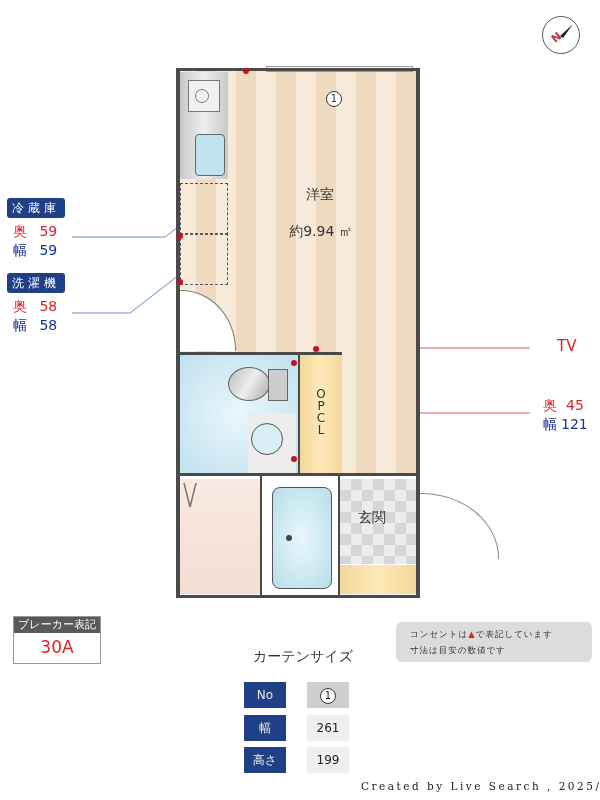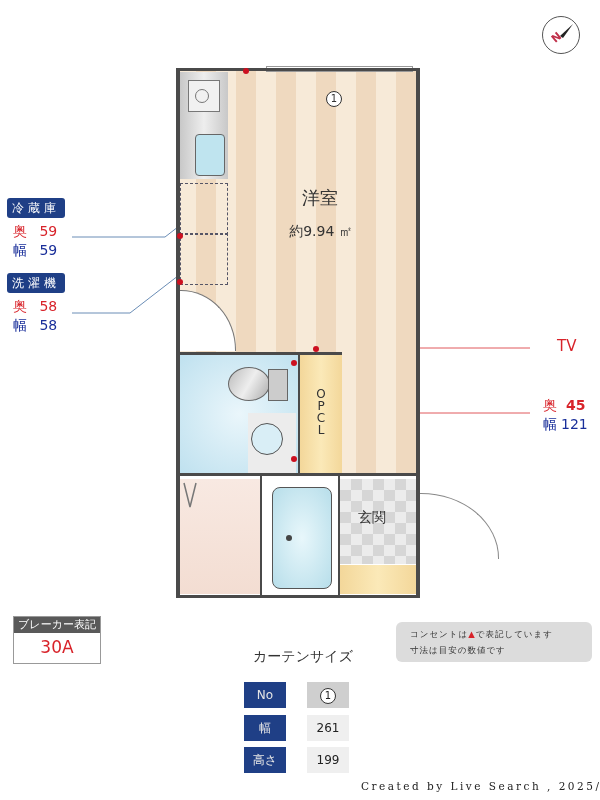--- a/index.html
+++ b/index.html
@@ -76,21 +76,21 @@
 
 <svg class="abs" style="left:0;top:0;" width="600" height="800">
   <polyline points="72,237 165,237 205,206" fill="none" stroke="#6a8db6" stroke-width="1"></polyline>
   <polyline points="72,313 130,313 205,255" fill="none" stroke="#6a8db6" stroke-width="1"></polyline>
   <line x1="316" y1="348" x2="530" y2="348" stroke="#e0585d" stroke-width="1"></line>
   <line x1="332" y1="413" x2="530" y2="413" stroke="#e0585d" stroke-width="1"></line>
 </svg>
 
 <div class="abs red" style="left:557px;top:337px;font-size:15px;">TV</div>
 <div class="abs" style="left:543px;top:396px;font-size:14px;line-height:19px;">
-  <div><span class="red">奥</span><span class="red" style="margin-left:9px;font-weight:bold;">45</span></div>
+  <div><span class="red">奥</span><span class="red" style="margin-left:9px;">45</span></div>
   <div><span class="blue">幅</span><span class="blue" style="margin-left:4px;">121</span></div>
 </div>
 
 <div class="abs plan">
 
   <div class="abs" style="left:0;top:0;width:244px;height:408px;">
     <div class="stripes"></div>
 
     <div class="abs" style="left:4px;top:4px;width:48px;height:107px;background:linear-gradient(90deg,#c8c8c8,#eeeeee,#c8c8c8);">
       <div class="abs" style="left:8px;top:8px;width:30px;height:30px;border:1px solid #777;background:#f1f1f1;">
@@ -101,21 +101,21 @@
 
     <div class="abs" style="left:4px;top:115px;width:46px;height:50px;border:1px dashed #556;"></div>
     <div class="abs" style="left:4px;top:165px;width:46px;height:50px;border:1px dashed #556;"></div>
 
     <div class="abs" style="left:4px;top:222px;width:55px;height:60px;background:#fff;border-top-right-radius:55px 60px;border:1px solid #777;border-left:none;border-bottom:none;"></div>
 
     <div class="abs" style="left:90px;top:-2px;width:145px;height:4px;background:#fff;border:1px solid #999;"></div>
     <div class="abs" style="left:150px;top:19px;">
       <span class="circled">1</span>
     </div>
-    <div class="abs" style="left:100px;top:118px;width:88px;text-align:center;font-size:18px;">洋室</div>
+    <div class="abs" style="left:100px;top:118px;width:88px;text-align:center;font-size:14px;">洋室</div>
     <div class="abs" style="left:90px;top:155px;width:110px;text-align:center;font-size:14px;">約9.94 ㎡</div>
   </div>
 
   <div class="abs" style="left:4px;top:287px;width:118px;height:118px;background:radial-gradient(#eaf6fb,#bfe1ef);">
     <div class="abs" style="left:48px;top:12px;width:40px;height:32px;background:linear-gradient(120deg,#bbb,#eee,#aaa);border:1px solid #666;border-radius:50%;"></div>
     <div class="abs" style="left:88px;top:14px;width:18px;height:30px;background:#ccc;border:1px solid #666;"></div>
     <div class="abs" style="left:68px;top:58px;width:48px;height:60px;background:#ececec;">
       <div class="abs" style="left:3px;top:10px;width:30px;height:30px;background:#d9eef6;border:1px solid #555;border-radius:50%;"></div>
     </div>
   </div>

